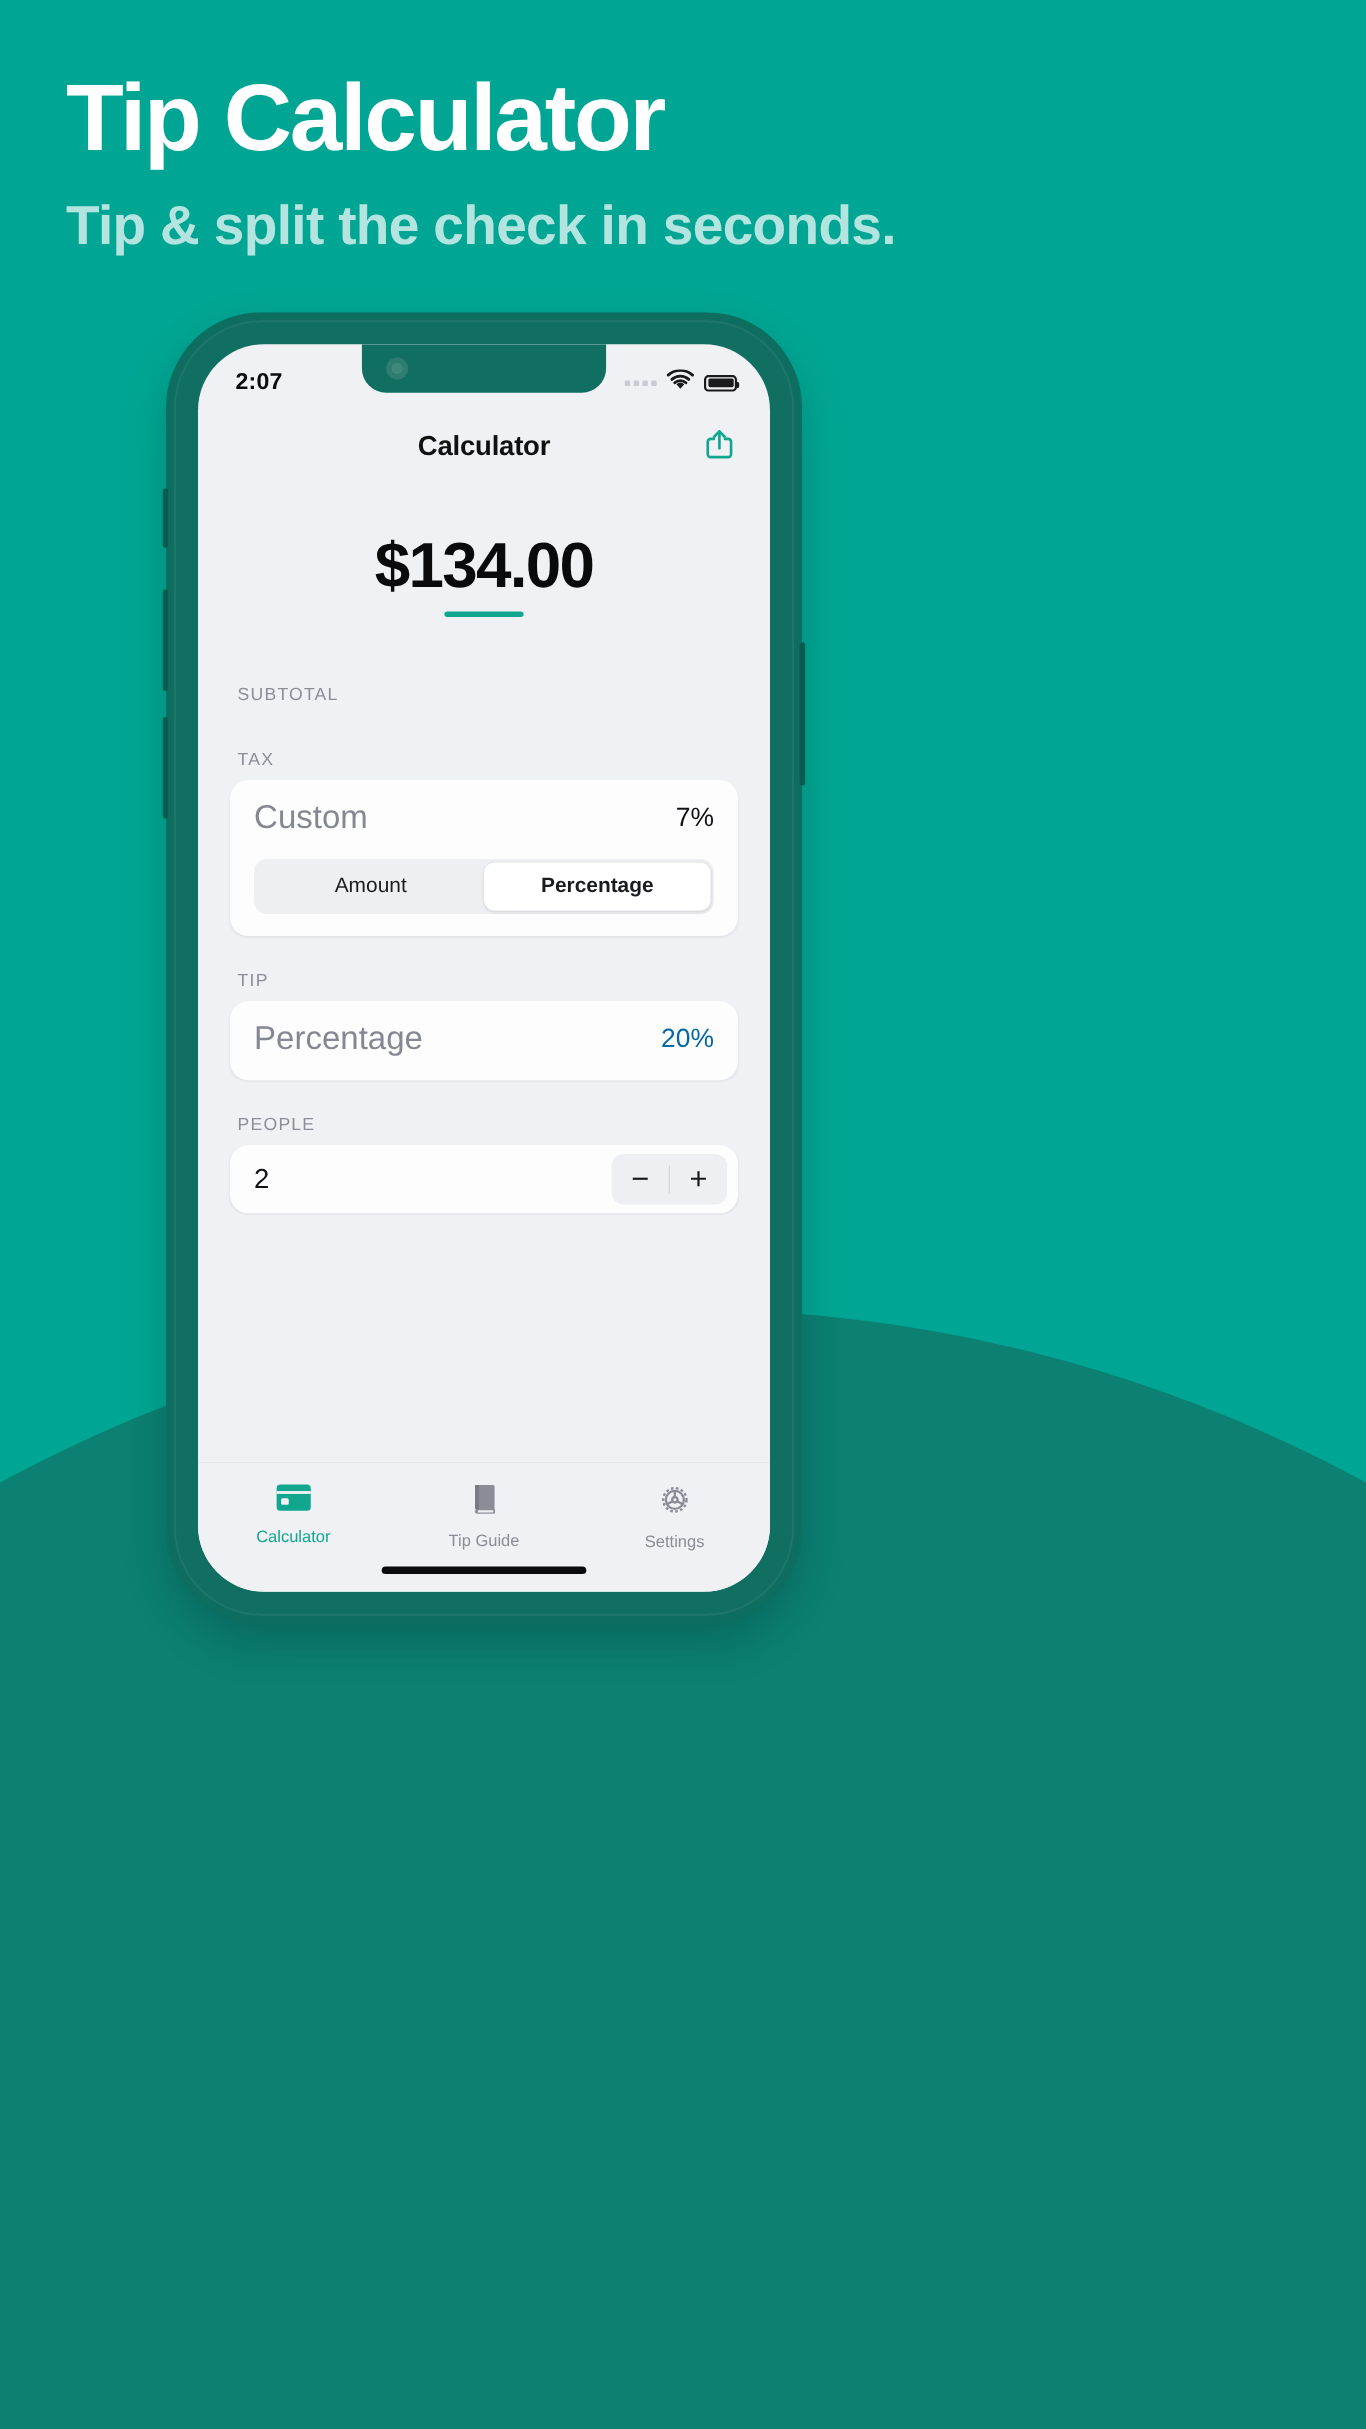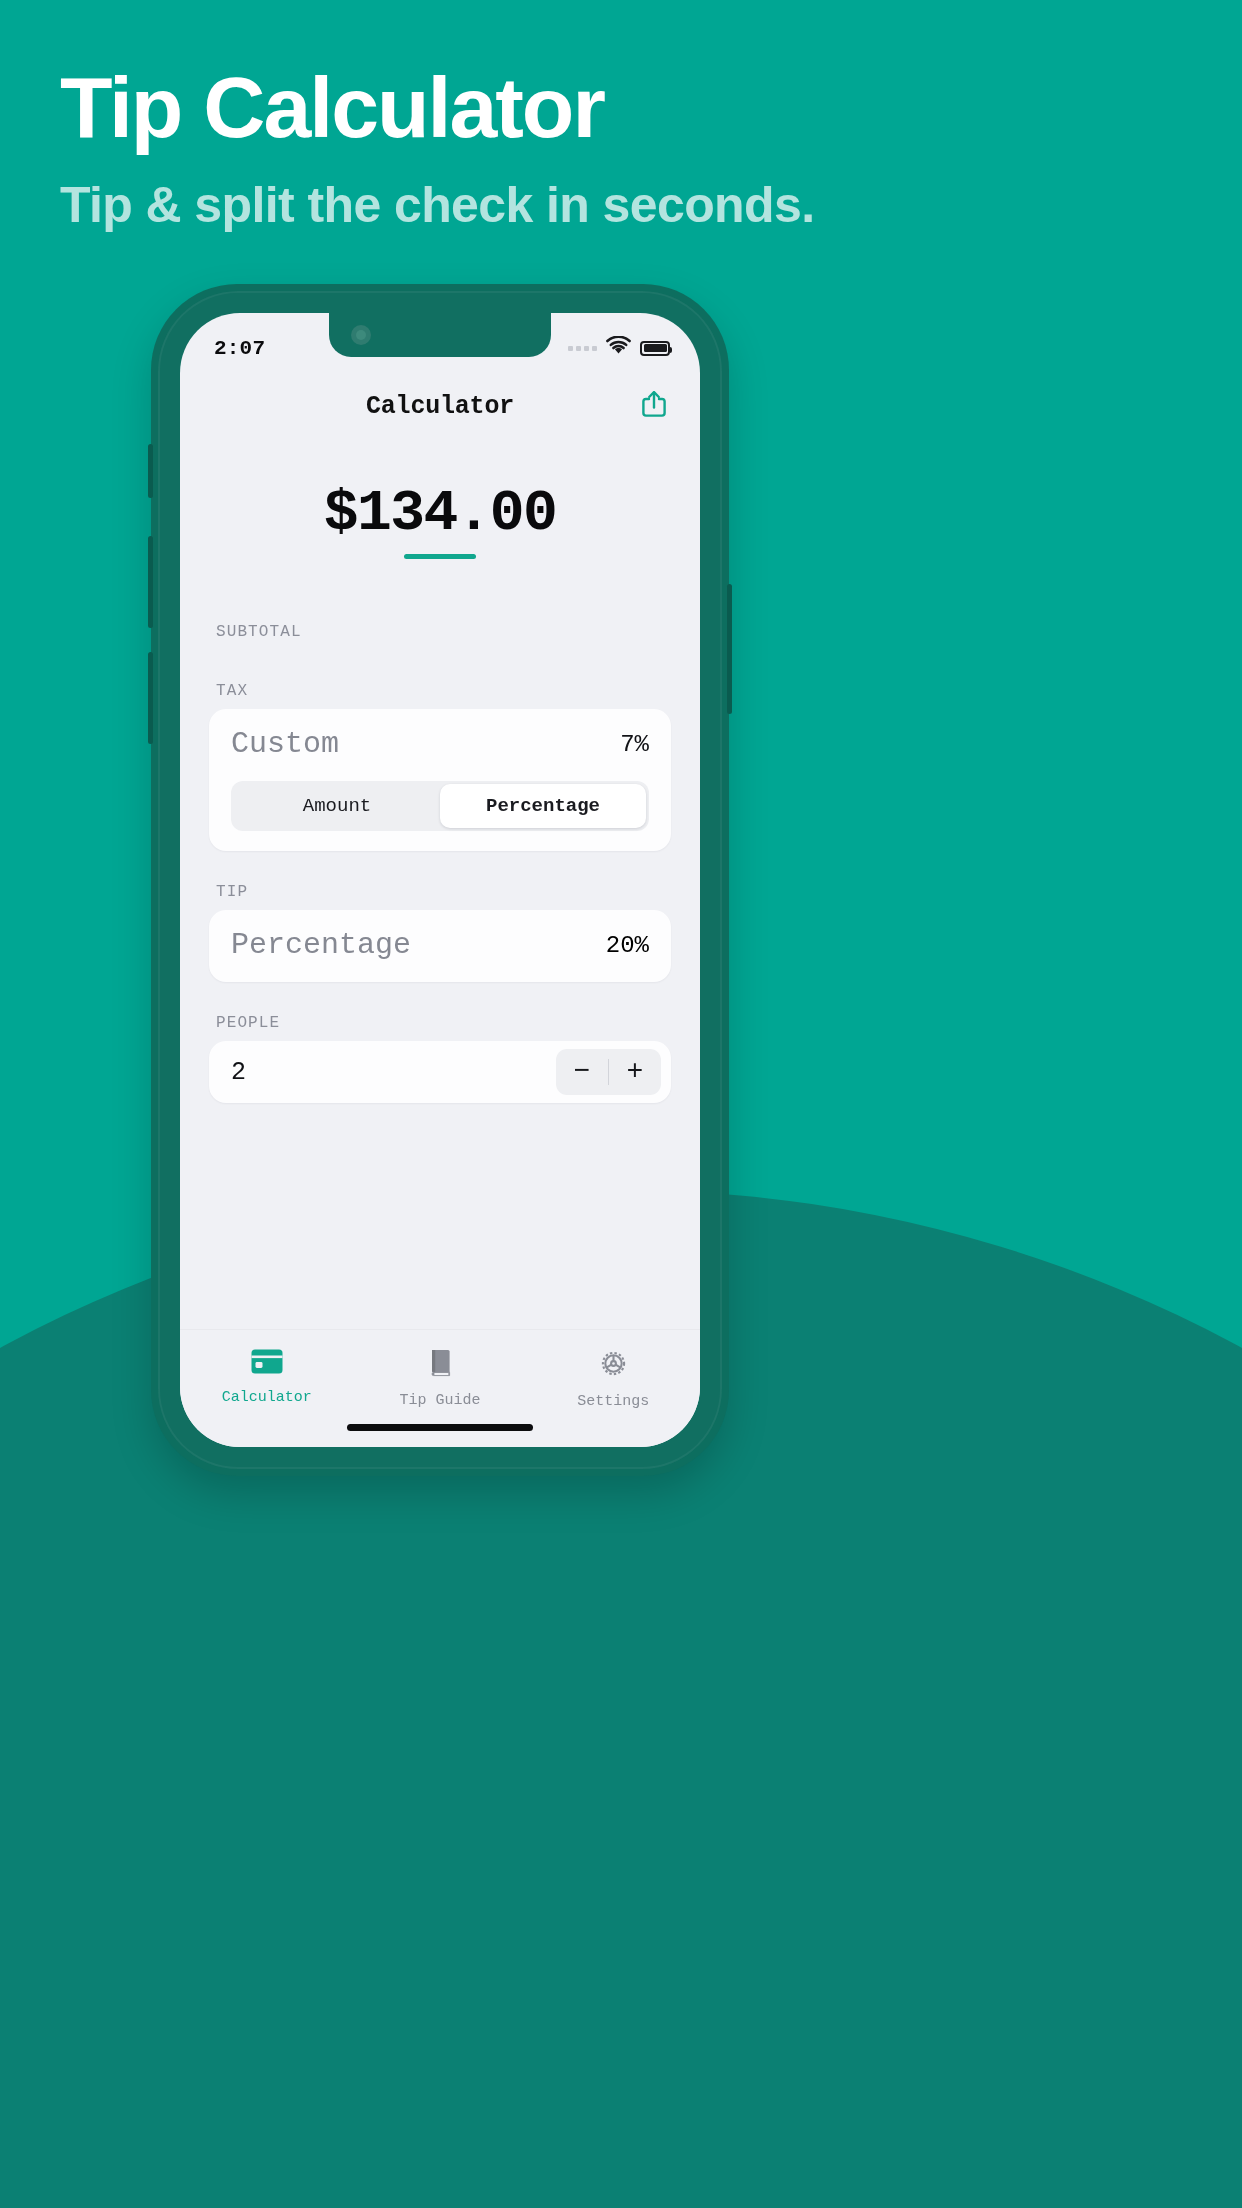--- a/index.html
+++ b/index.html
@@ -43,21 +43,20 @@
   }
 
   
   .phone {
     position:absolute;
     left:151px; top:284px;
     width:578px; height:1192px;
     background:#0d6e5f;
     border-radius:86px;
     box-shadow:0 18px 40px rgba(0,0,0,0.18);
-    font-family:Liberation Mono, monospace;
   }
   .phone-inner-ring {
     position:absolute; inset:7px;
     border-radius:80px;
     background:#116f61;
     box-shadow:inset 0 0 0 2px rgba(255,255,255,0.05);
   }
   .btn-side {
     position:absolute; left:-3px; width:5px;
     background:#0a5b4f; border-radius:3px;
@@ -150,21 +149,21 @@
     box-shadow:0 1px 2px rgba(16,24,40,0.05);
   }
   .input-row { height:62px; display:flex; align-items:center; padding:0 22px; }
   .input-value { font-size:25px; color:#111216; }
   .section-gap { height:32px; }
 
   .card-pad { padding:18px 22px 20px; }
   .row-between { display:flex; align-items:center; justify-content:space-between; }
   .row-label { font-size:30px; color:#858892; }
   .row-value { font-size:24px; color:#111216; }
-  .row-value.accent { color:#000000;margin-left:45px; }
+  .row-value.accent { color:#0369a1;margin-left:45px; }
 
   .segmented {
     margin-top:20px;
     display:flex; background:#eeeff2; border-radius:12px; padding:3px;
   }
   .seg {
     flex:1; text-align:center; font-size:19px; color:#1a1b20;
     padding:11px 0; border-radius:10px;
   }
   .seg.active { background:#ffffff; box-shadow:0 1px 3px rgba(16,24,40,0.14); font-weight:bold; }

